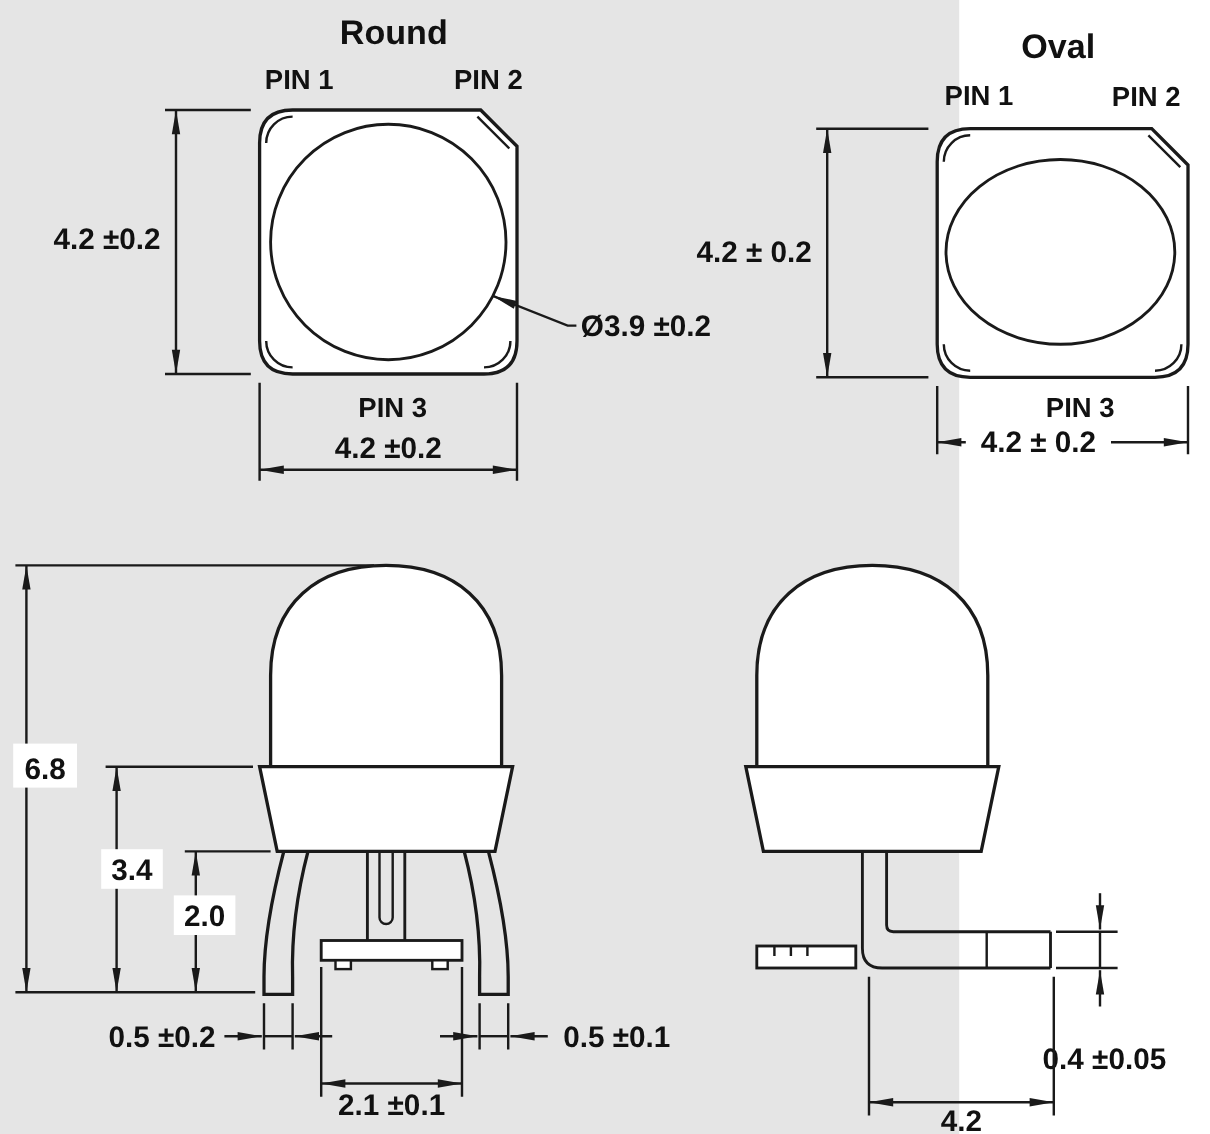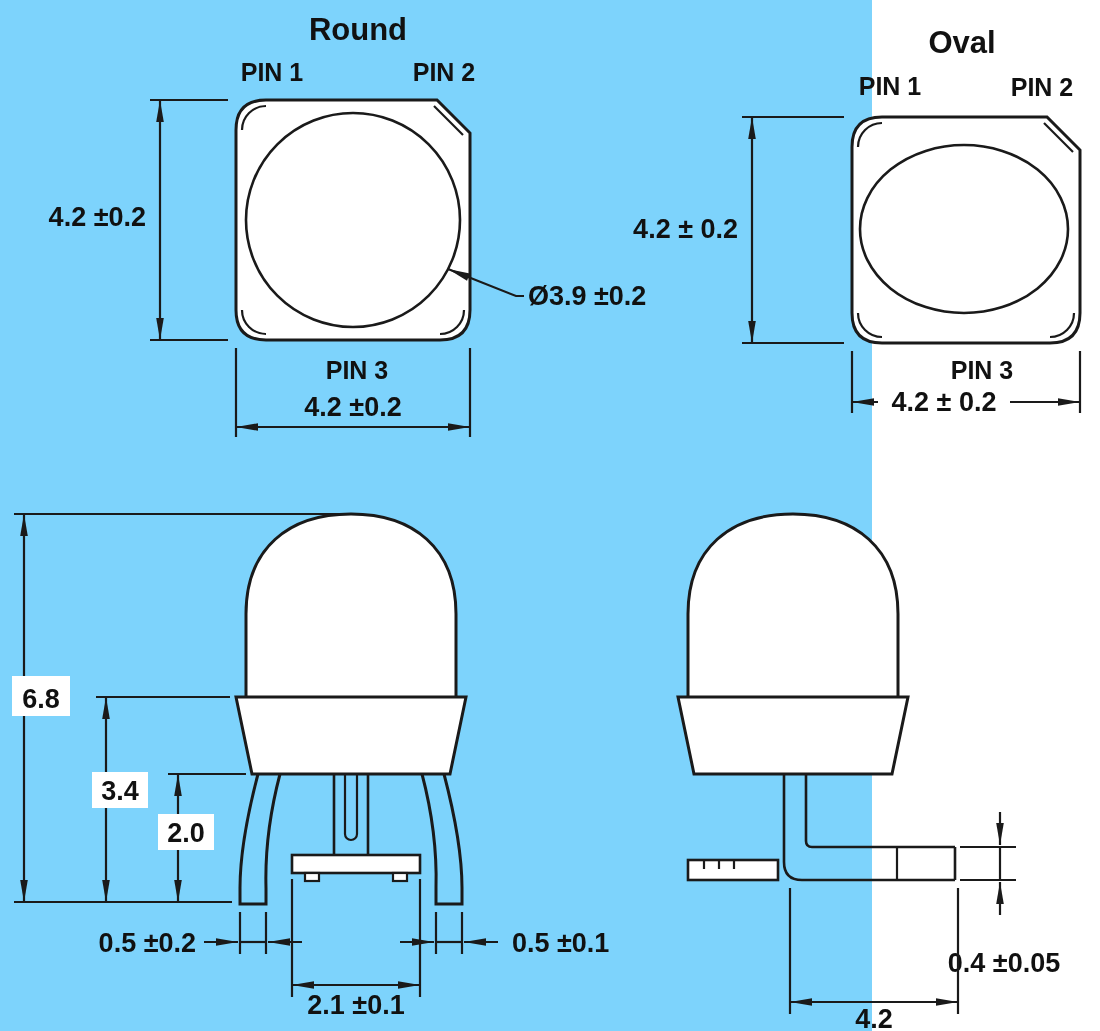--- a/index.html
+++ b/index.html
@@ -1,16 +1,16 @@
 <!DOCTYPE html>
 <html><head>
 <meta charset="utf-8">
 <style>
   html,body { margin:0; padding:0; background:#ffffff; }
-  #stage { width:872px; height:1031px; position:relative; background:#7dd3fc; }
+  #stage { width:872px; height:1031px; position:relative; background:#e5e5e5; }
   svg text { font-family:"Liberation Sans", sans-serif; font-weight:bold; fill:#111111; }
   .dim { font-size:27px; }
   .pin { font-size:25px; }
   .ttl { font-size:31px; }
   .ln  { stroke:#1a1a1a; fill:none; stroke-linecap:butt; }
   .w3  { stroke-width:3; }
   .w26 { stroke-width:2.6; }
   .w2  { stroke-width:2.2; }
   .fw  { fill:#ffffff; }
   .mask { fill:#ffffff; stroke:none; }

